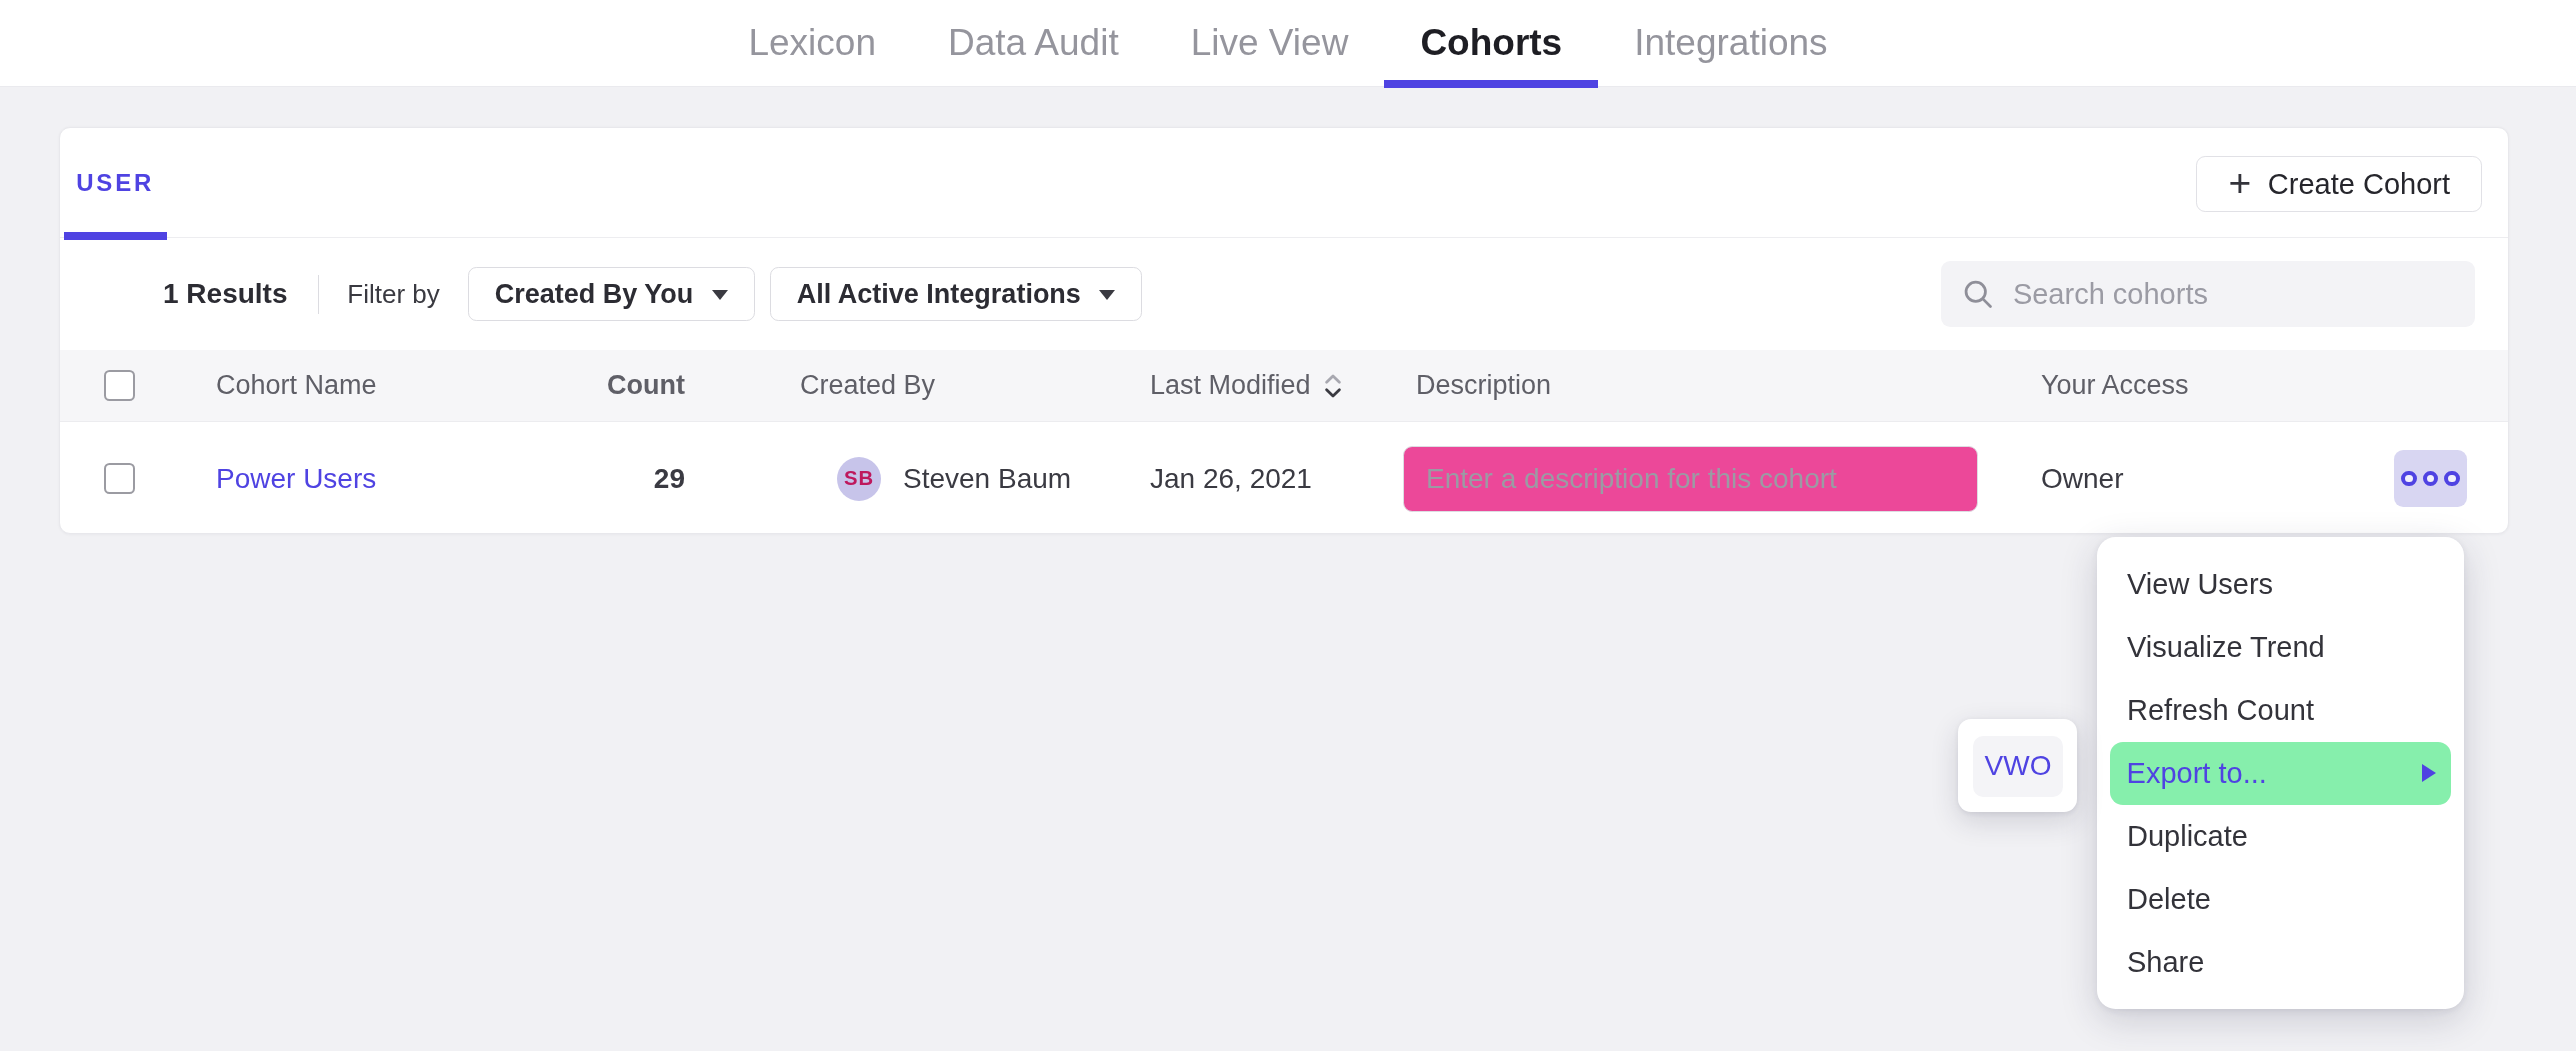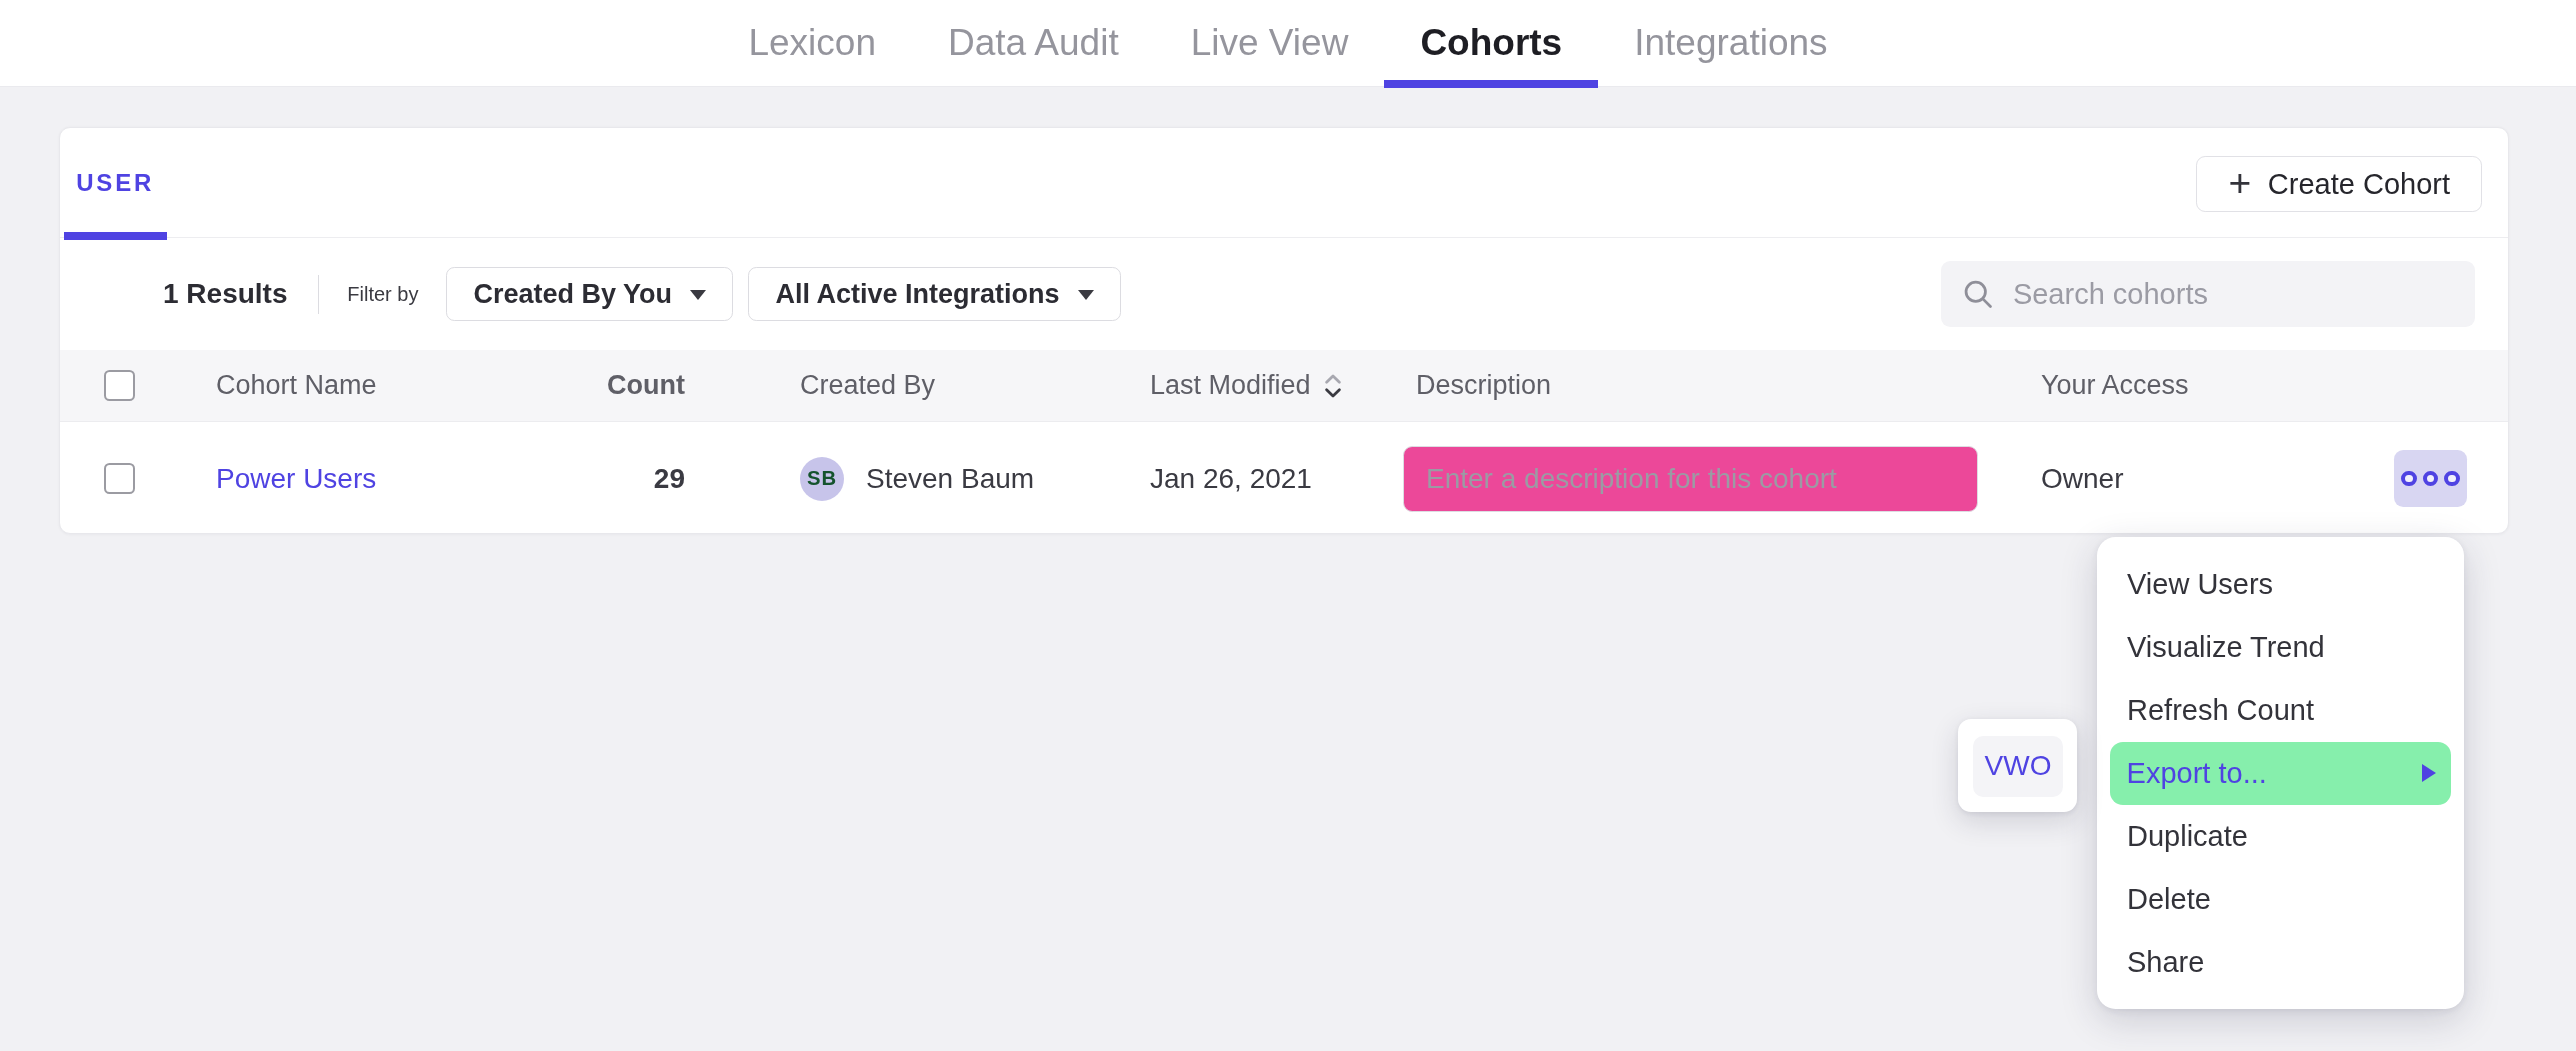--- a/index.html
+++ b/index.html
@@ -55,21 +55,21 @@
   }
   .plus-glyph { font-size: 39px; font-weight: 300; color: #33333a; line-height: 1; margin-top: -3.7px; }
 
   
   .filter-row {
     position: relative; height: 112px;
     display: flex; align-items: center; padding: 0 33px 0 103px;
   }
   .results-count { font-size: 28px; font-weight: 700; color: #2c2c33; }
   .v-divider { width: 1.8px; height: 39px; background: #dcdce1; margin: 0 28px 0 30px; }
-  .filter-by-label { font-size: 20px; color: #3a3a41; }
+  .filter-by-label { font-size: 26px; color: #3a3a41; }
   .dropdown-btn {
     display: flex; align-items: center; justify-content: center; gap: 18.5px;
     height: 54px; padding: 10px 26px; margin-left: 28px;
     border: 1.8px solid #dcdce1; border-radius: 8.3px; background: #fff;
     font-size: 27px; font-weight: 600; color: #2c2c33; cursor: pointer;
   }
   .dropdown-btn + .dropdown-btn { margin-left: 15px; }
   .caret-down {
     width: 0; height: 0; border-left: 8.3px solid transparent;
     border-right: 8.3px solid transparent; border-top: 10.2px solid #3a3a41;
@@ -103,22 +103,22 @@
     display: block; width: 31px; height: 31px; background: #fff;
     border: 2.8px solid #9b9ba2; border-radius: 5.5px; cursor: pointer;
   }
   .cell-count { text-align: right; font-weight: bold; }
   .cell-created { padding-left: 115px; display: flex; align-items: center; gap: 22px; }
   .cell-modified { display: flex; align-items: flex-end; gap: 11px; }
   .cell-desc-header { padding-left: 13px; }
   .cohort-link { color: #4f43e2; cursor: pointer; }
   .avatar {
     width: 44px; height: 44px; border-radius: 50%; background: #c7c4ea;
-    color: #14532d; font-size: 20.3px; font-weight: 700;
-    display: flex; align-items: center; justify-content: center; letter-spacing: 0.9px;
+    color: #be185d; font-size: 20.3px; font-weight: 700;
+    display: flex; align-items: center; justify-content: center; letter-spacing: 0.9px; margin-left: 37px;
   }
   .sort-icon { display: inline-flex; flex-direction: column; margin-top: 1.8px; }
   .desc-input {
     width: 575px; height: 66px; border: 1.8px solid #dddde2; border-radius: 9.2px;
     background: #ec4899; font-family: inherit; font-size: 28px; color: #3a3a42;
     padding: 0 22px; outline: none;
   }
   .desc-input::placeholder { color: #9b9ba4; }
   .ellipsis-btn {
     width: 73px; height: 57px; border: none; border-radius: 9.2px;

